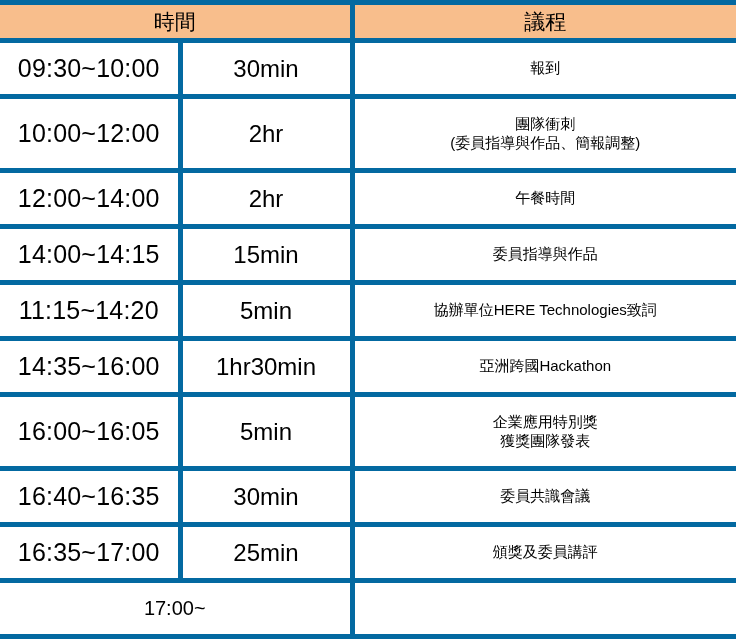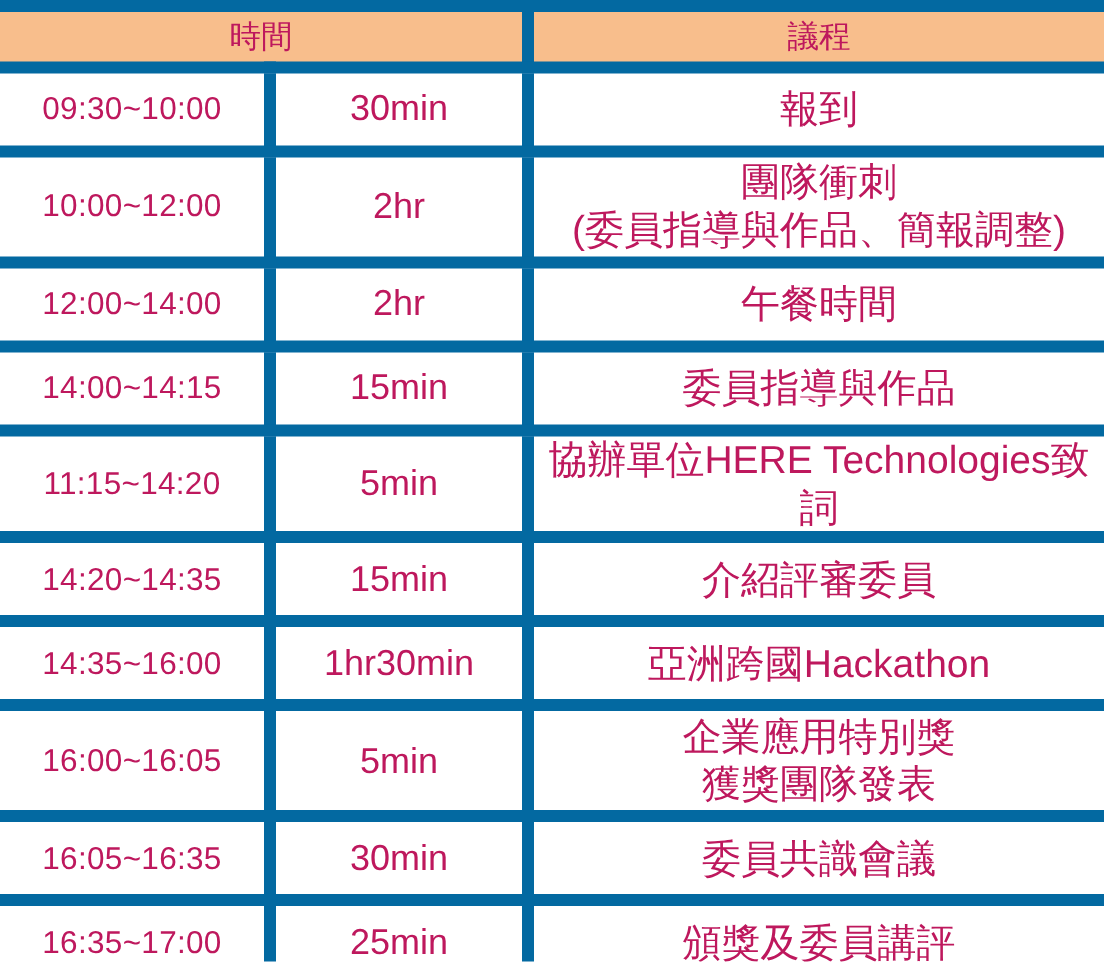--- a/index.html
+++ b/index.html
@@ -18,24 +18,24 @@
     border-collapse: collapse;
     table-layout: fixed;
     border-top: 2px solid #d4d4d4;
   }
   #agenda-table col.c-time  { width: 180px; }
   #agenda-table col.c-dur   { width: 172px; }
   #agenda-table col.c-topic { width: 384px; }
 
   #agenda-table th,
   #agenda-table td {
-    border: 8px solid #0369a1;
+    border: 5px solid #0369a1;
     text-align: center;
     vertical-align: middle;
-    color: #be185d;
+    color: #000000;
     padding: 0 4px;
     line-height: 1.22;
     font-weight: 400;
   }
   
   #agenda-table th:first-child,
   #agenda-table td:first-child { border-left: none; }
   #agenda-table th:last-child,
   #agenda-table td:last-child { border-right: none; margin-left: 29px; }
 
@@ -44,23 +44,23 @@
     border-top: none;
     height: 33px;
     font-size: 21px;
   }
   thead th.th-time { border-left: none; }
 
   tbody td { font-size: 20px; }
   tbody tr { height: 56px; }
   tbody tr.tall { height: 74px; border-radius: 21px; }
 
-  td.time-cell    { font-size: 21px; letter-spacing: 0.2px; }
+  td.time-cell    { font-size: 25px; letter-spacing: 0.2px; }
   td.dur-cell     { font-size: 24px; }
-  td.topic-cell   { font-size: 26px; }
+  td.topic-cell   { font-size: 15px; }
   td.topic-cell .line { display: block; }
   td.merged-time  { font-size: 20px; }
 </style>
 </head>
 <body>
 
 <table id="agenda-table">
   <colgroup>
     <col class="c-time">
     <col class="c-dur">
@@ -104,43 +104,36 @@
         </td>
       </tr>
       <tr>
         <td class="time-cell">11:15~14:20</td>
         <td class="dur-cell">5min</td>
         <td class="topic-cell">
           <span class="line">協辦單位HERE Technologies致詞</span>
         </td>
       </tr>
       <tr>
-        <td class="time-cell">14:20~14:35</td>
-        <td class="dur-cell">15min</td>
-        <td class="topic-cell">
-          <span class="line">介紹評審委員</span>
-        </td>
-      </tr>
-      <tr>
         <td class="time-cell">14:35~16:00</td>
         <td class="dur-cell">1hr30min</td>
         <td class="topic-cell">
           <span class="line">亞洲跨國Hackathon</span>
         </td>
       </tr>
       <tr class="tall">
         <td class="time-cell">16:00~16:05</td>
         <td class="dur-cell">5min</td>
         <td class="topic-cell">
           <span class="line">企業應用特別獎</span>
           <span class="line">獲獎團隊發表</span>
         </td>
       </tr>
       <tr>
-        <td class="time-cell">16:05~16:35</td>
+        <td class="time-cell">16:40~16:35</td>
         <td class="dur-cell">30min</td>
         <td class="topic-cell">
           <span class="line">委員共識會議</span>
         </td>
       </tr>
       <tr>
         <td class="time-cell">16:35~17:00</td>
         <td class="dur-cell">25min</td>
         <td class="topic-cell">
           <span class="line">頒獎及委員講評</span>

